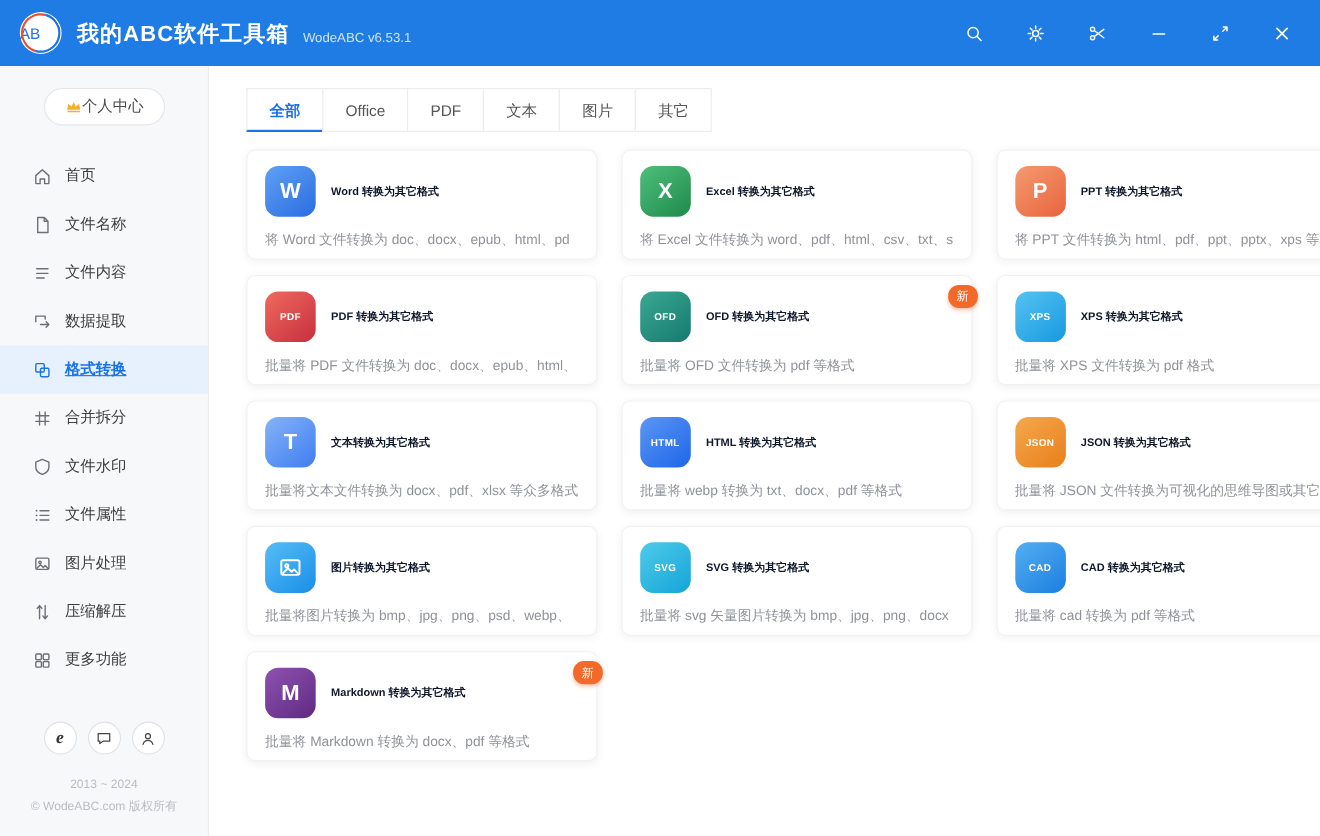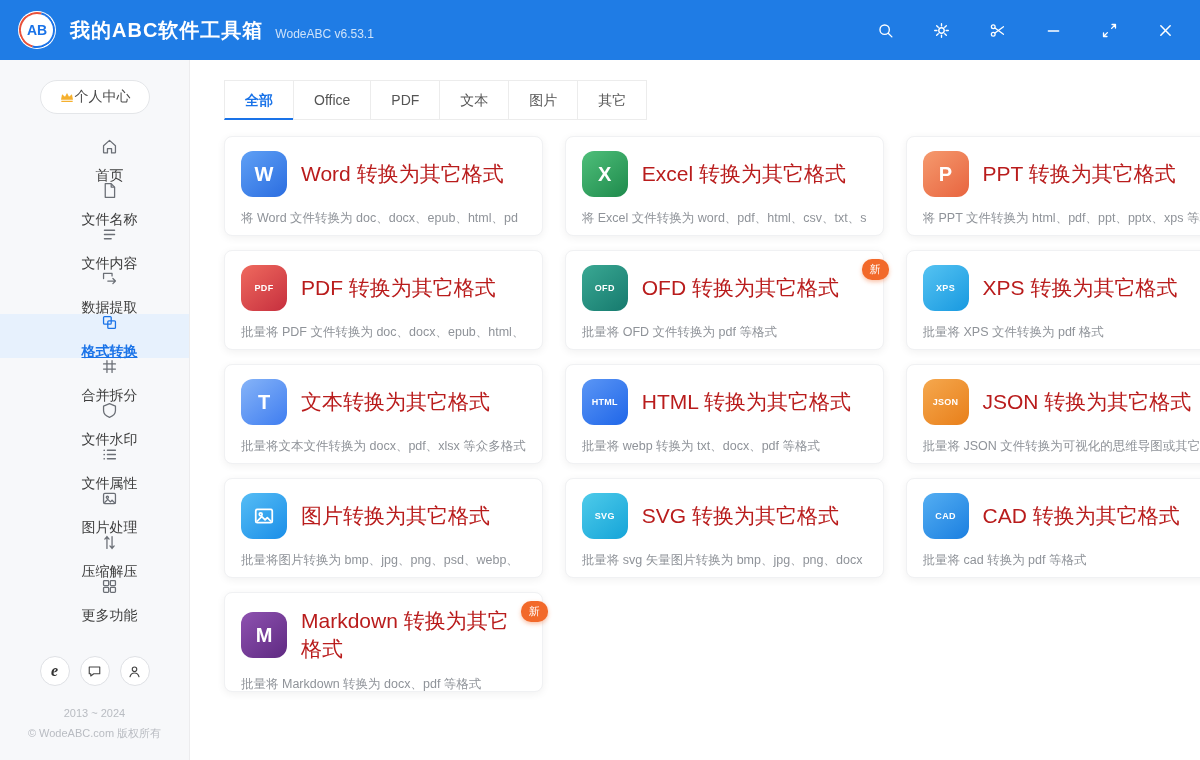--- a/index.html
+++ b/index.html
@@ -2,38 +2,38 @@
 <html><head>
 <meta charset="utf-8">
 <style>
   * { box-sizing: border-box; margin: 0; padding: 0; }
   html,body { width:1200px; height:760px; overflow:hidden; }
   body { font-family:"Liberation Sans", sans-serif; background:#fff; }
   .window { width:1200px; height:760px; display:flex; flex-direction:column; }
 
   
   .titlebar { flex:0 0 60px; background:#1f7ce5; display:flex; align-items:center; padding:0 26px 0 18px; color:#fff; }
-  .logo { width:38px; height:38px; border-radius:50%; background:#fff; display:flex; align-items:center; justify-content:center; font-weight:bold; color:#1a73e8; font-size:14px; position:relative; flex:0 0 38px; }
+  .logo { width:38px; height:38px; border-radius:50%; background:#fff; display:flex; align-items:center; font-weight:normal; color:#1a73e8; font-size:14px; position:relative; flex:0 0 38px; }
   .logo::before { content:""; position:absolute; inset:1px; border-radius:50%; border:2.5px solid transparent; border-top-color:#e8503a; border-left-color:#e8503a; transform:rotate(-30deg); }
   .logo::after { content:""; position:absolute; inset:1px; border-radius:50%; border:2.5px solid transparent; border-bottom-color:#1a73e8; border-right-color:#1a73e8; transform:rotate(-30deg); }
   .app-title { font-size:20px; font-weight:bold; margin-left:14px; letter-spacing:1px; }
   .version { font-size:12px; color:rgba(255,255,255,.78); margin-left:12px; margin-top:7px; }
   .tb-icons { margin-left:auto; display:flex; align-items:center; gap:39px; }
   .tb-icon { width:17px; height:17px; color:#fff; cursor:pointer; }
   .tb-icon svg { width:100%; height:100%; display:block; }
 
   
   .main { flex:1; display:flex; min-height:0; }
   .sidebar { width:190px; background:#f7f8fa; border-right:1px solid #ececee; display:flex; flex-direction:column; }
   .content { flex:1; padding:20px 30px 0 34px; background:#fff; overflow:hidden; }
 
   
   .profile-btn { margin:20px auto 12px; height:34px; padding:0 18px; background:#fff; border:1px solid #e4e6e9; border-radius:17px; display:flex; align-items:center; gap:0; font-size:14px; color:#4a4a4a; cursor:pointer; }
   .menu { margin-top:12px; }
-  .menu-item { height:44px; display:flex; align-items:center; gap:12px; padding-left:30px; font-size:14px; color:#3d3d3d; cursor:pointer;flex-direction:column; }
+  .menu-item { height:44px; display:flex; align-items:center; gap:12px; padding-left:30px; font-size:14px; color:#3d3d3d; cursor:pointer; }
   .menu-item svg { width:17px; height:17px; color:#6b6f76; flex:0 0 17px; }
   .menu-item.active { background:#e7f1fd; color:#1a73e8; font-weight:bold;text-decoration:underline; }
   .menu-item.active svg { color:#1a73e8; }
   .sidebar-bottom { margin-top:auto; padding:12px 0 8px; display:flex; justify-content:center; gap:10px; }
   .circle-btn { width:30px; height:30px; border-radius:50%; background:#fff; border:1px solid #dfe1e5; display:flex; align-items:center; justify-content:center; color:#444; cursor:pointer; }
   .circle-btn svg { width:15px; height:15px; }
   .circle-btn .e-glyph { font-size:16px; font-weight:bold; font-family:"Liberation Serif", serif; font-style:italic; color:#333; line-height:1; }
   .sidebar-footer { text-align:center; font-size:11px; color:#b9bcc2; padding:10px 0 16px; line-height:1.8; }
 
   
@@ -45,21 +45,21 @@
   
   .cards { margin-top:16px; display:grid; grid-template-columns:repeat(3, 1fr); gap:14px 22px; }
   .card { position:relative; background:#fff; border:1px solid #f0f1f3; border-radius:8px; box-shadow:0 2px 8px rgba(0,0,0,.06); padding:14px 16px 12px; height:100px; cursor:pointer; }
   .card-head { display:flex; align-items:center; gap:14px; }
   .tool-icon { width:46px; height:46px; position:relative; flex:0 0 46px; }
   .tool-back { position:absolute; left:4px; top:4px; right:4px; bottom:4px; border-radius:10px; background:var(--c2); opacity:.45; transform:rotate(-20deg); }
   .tool-main { position:absolute; inset:0; border-radius:12px; background:linear-gradient(140deg, var(--c2), var(--c1)); color:#fff; display:flex; align-items:center; justify-content:center; font-weight:bold; }
   .tool-main svg { width:22px; height:22px; }
   .t-lg { font-size:20px; }
   .t-sm { font-size:9px; letter-spacing:.3px; }
-  .card-title { font-size:21px; font-weight:normal; color:#b91c1c; }
+  .card-title { font-size:10px; font-weight:bold; color:#0f172a; }
   .card-desc { margin-top:13px; font-size:12.5px; color:#8f9399; white-space:nowrap; overflow:hidden; text-overflow:ellipsis; }
   .badge { position:absolute; top:8px; right:-6px; background:#f2692a; color:#fff; font-size:11px; padding:3px 8px; border-radius:10px; box-shadow:0 2px 4px rgba(242,105,42,.4); }
 
   .ic-word  { --c1:#2b6de0; --c2:#5fa0f5; }
   .ic-excel { --c1:#1e8a4c; --c2:#4fbf7a; }
   .ic-ppt   { --c1:#e8643f; --c2:#f59a6e; }
   .ic-pdf   { --c1:#c62f3e; --c2:#ef6a5e; }
   .ic-ofd   { --c1:#167a6e; --c2:#3aa893; }
   .ic-xps   { --c1:#1899e0; --c2:#55c3f2; }
   .ic-text  { --c1:#3f7df0; --c2:#86b4f8; }

